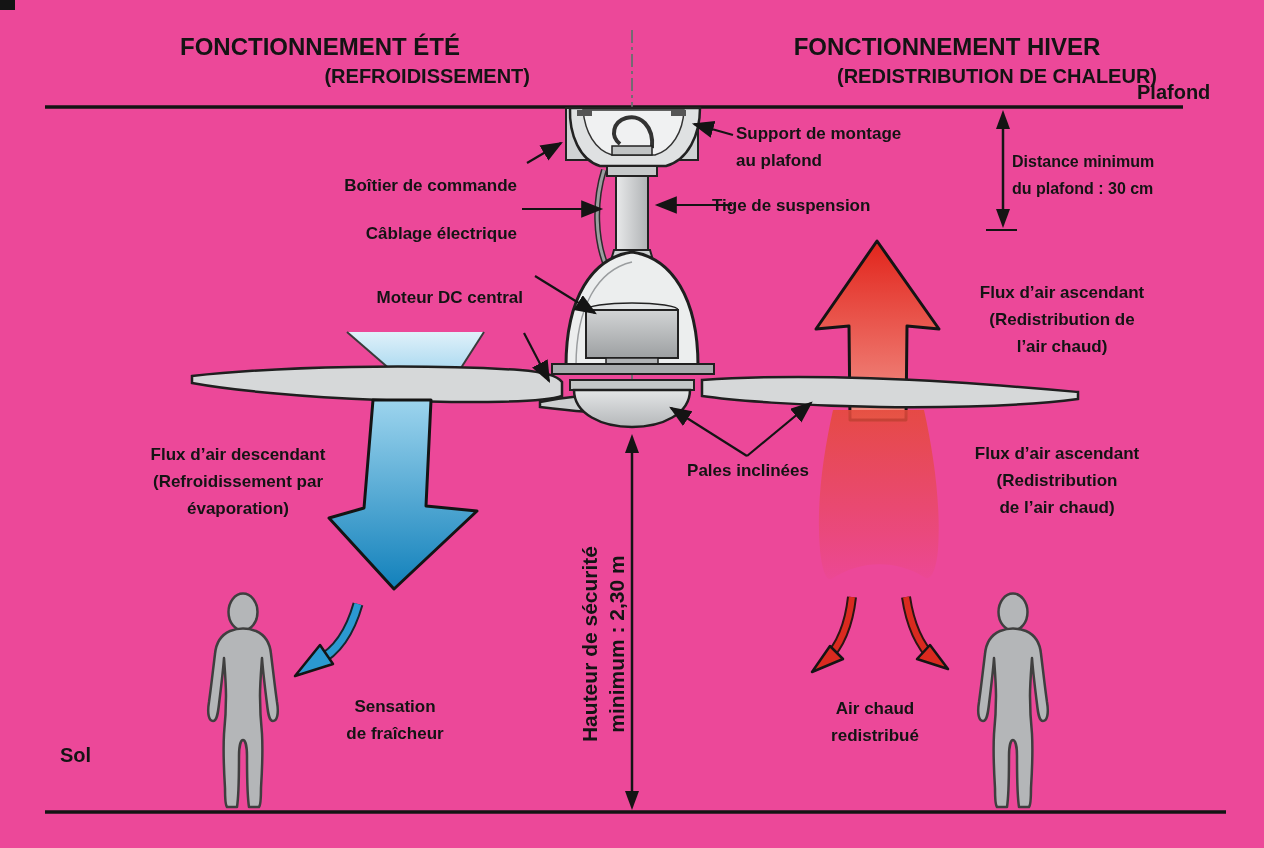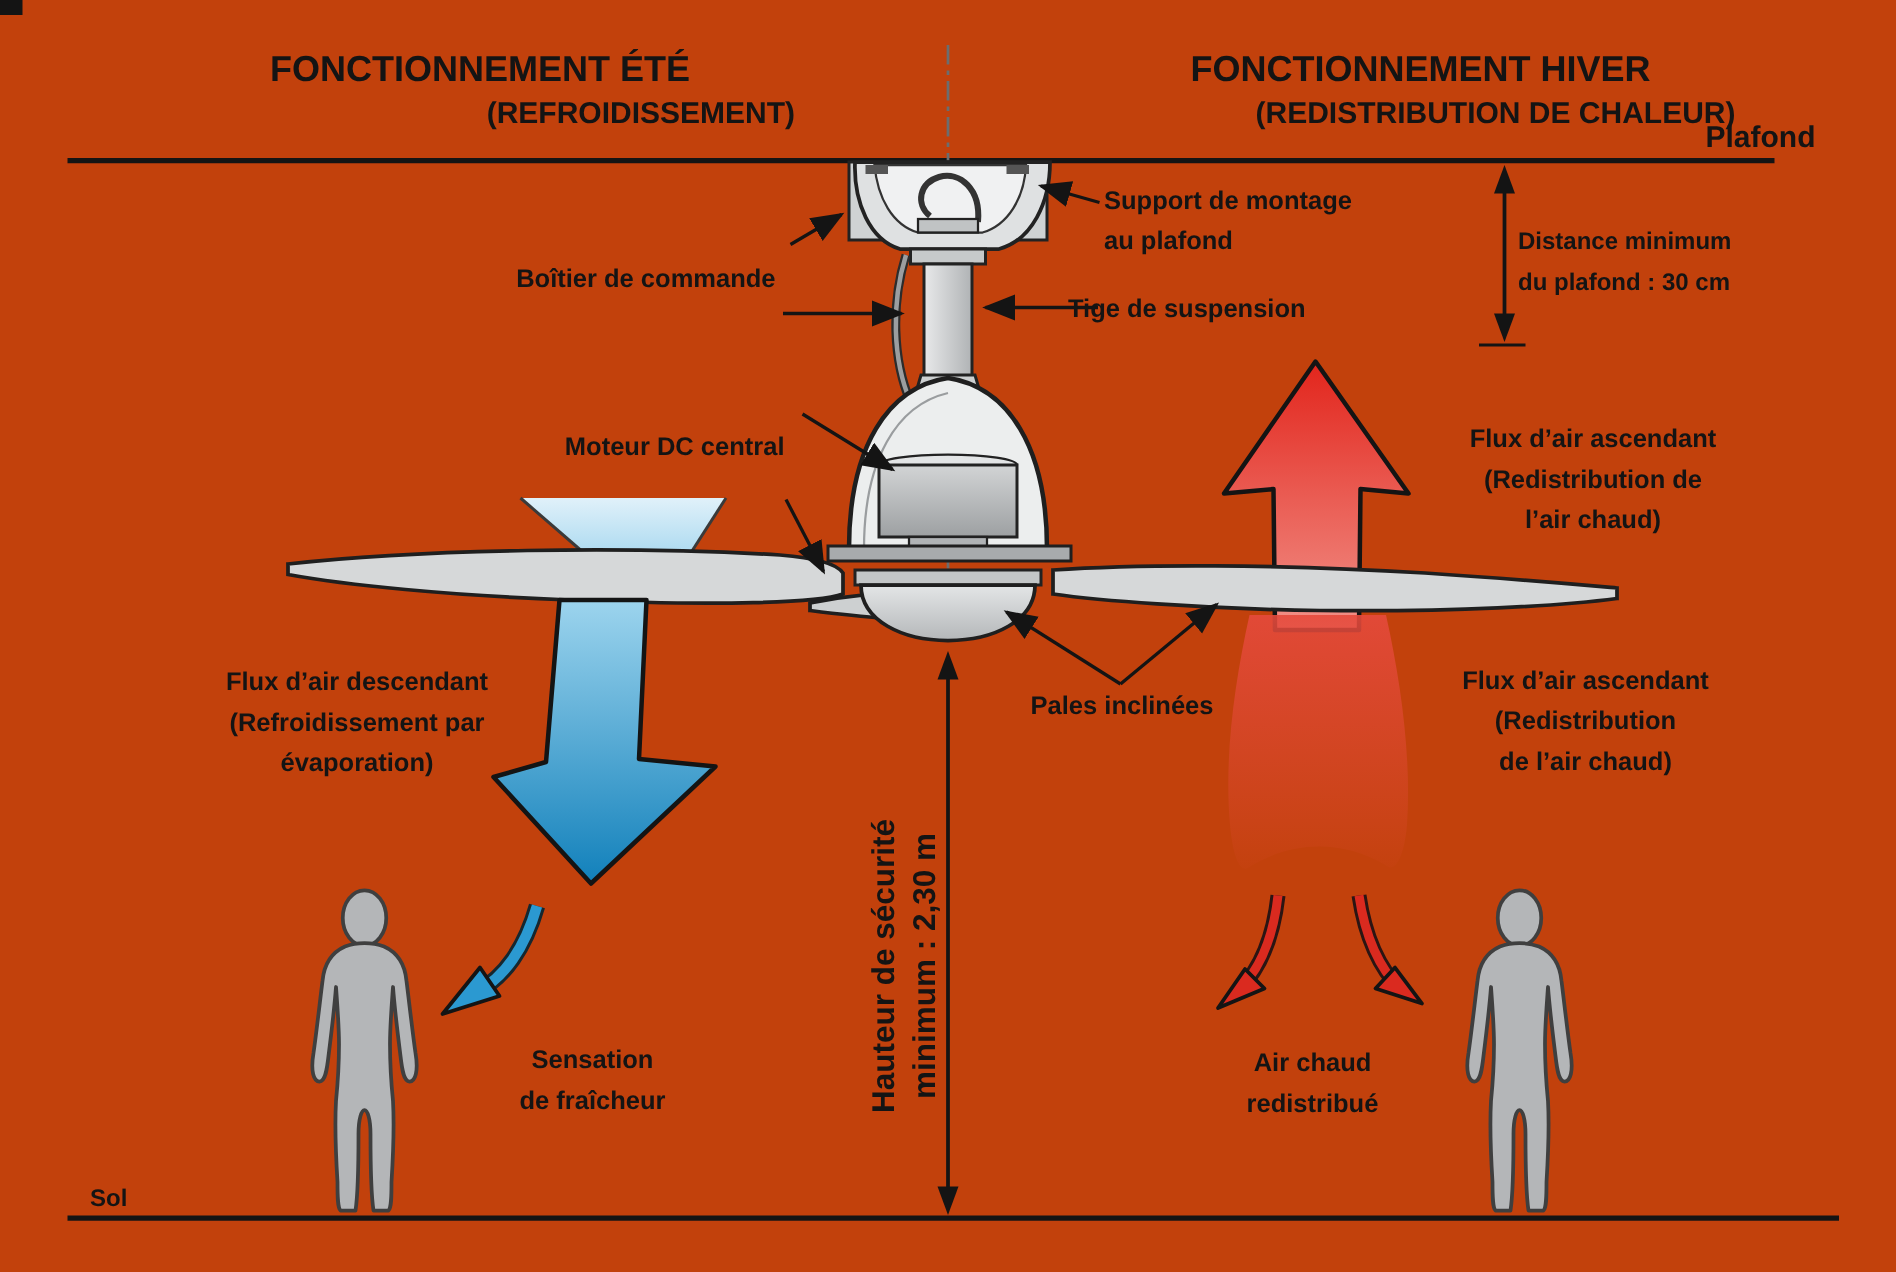--- a/index.html
+++ b/index.html
@@ -1,17 +1,17 @@
 <!DOCTYPE html>
 <html><head>
 <meta charset="utf-8">
 <style>
   html,body{margin:0;padding:0;background:#ffffff;}
   .stage{
-    position:relative;width:1264px;height:848px;background:#c2410c;
+    position:relative;width:1264px;height:848px;background:#ec4899;
     font-family:"Liberation Sans", sans-serif;color:#141414;overflow:hidden;
   }
   .stage svg{position:absolute;left:0;top:0;}
   .lbl{
     position:absolute;font-weight:700;white-space:pre-line;
     line-height:27px;font-size:17px;color:#141414;
   }
   .title1{font-size:24px;line-height:30px;text-align:center;}
   .title2{font-size:20px;line-height:26px;text-align:right;}
   .t-center{text-align:center;}
@@ -167,23 +167,24 @@
       <path d="M -13 -77 C -22 -73 -27 -65 -28 -54 C -30 -38 -32 -20 -34 -6 C -36 6 -34 13 -30 13 C -26 13 -25 5 -24 -4 C -22 -20 -20 -36 -19 -50 C -18 -36 -17 -24 -17 -12 C -17 4 -18 16 -19 26 C -20 44 -19 64 -18 80 C -18 90 -18 97 -16 99 L -6 99 C -4 86 -4 66 -4 48 C -4 38 -2 32 0 32 C 2 32 4 38 4 48 C 4 66 4 86 6 99 L 16 99 C 18 97 18 90 18 80 C 19 64 20 44 19 26 C 18 16 17 4 17 -12 C 17 -24 18 -36 19 -50 C 20 -36 22 -20 24 -4 C 25 5 26 13 30 13 C 34 13 36 6 34 -6 C 32 -20 30 -38 28 -54 C 27 -65 22 -73 13 -77 C 5 -80 -5 -80 -13 -77 Z" fill="#b4b6b8" stroke="#3f3f3f" stroke-width="2.5" stroke-linejoin="round"></path>
     </g>
   </svg>
 
   <div class="lbl title1" style="left:110px;top:32px;width:420px;">FONCTIONNEMENT ÉTÉ</div>
   <div class="lbl title2" style="left:110px;top:63px;width:420px;">(REFROIDISSEMENT)</div>
   <div class="lbl title1" style="left:737px;top:32px;width:420px;">FONCTIONNEMENT HIVER</div>
   <div class="lbl title2" style="left:737px;top:63px;width:420px;">(REDISTRIBUTION DE CHALEUR)</div>
 
   <div class="lbl" style="left:1137px;top:79px;font-size:20px;">Plafond</div>
-  <div class="lbl" style="left:60px;top:786px;font-size:16px;">Sol</div>
+  <div class="lbl" style="left:60px;top:742px;font-size:20px;">Sol</div>
 
   <div class="lbl t-right" style="left:303px;top:148px;width:214px;">Boîtier de commande</div>
+  <div class="lbl t-right" style="left:303px;top:196px;width:214px;">Câblage électrique</div>
   <div class="lbl t-right" style="left:303px;top:260px;width:220px;">Moteur DC central</div>
 
   <div class="lbl" style="left:736px;top:120px;width:240px;">Support de montage
 au plafond</div>
   <div class="lbl" style="left:712px;top:192px;width:220px;">Tige de suspension</div>
   <div class="lbl" style="left:1012px;top:148px;width:220px;font-size:16px;">Distance minimum
 du plafond : 30 cm</div>
 
   <div class="lbl t-center" style="left:942px;top:279px;width:240px;">Flux d’air ascendant
 (Redistribution de

